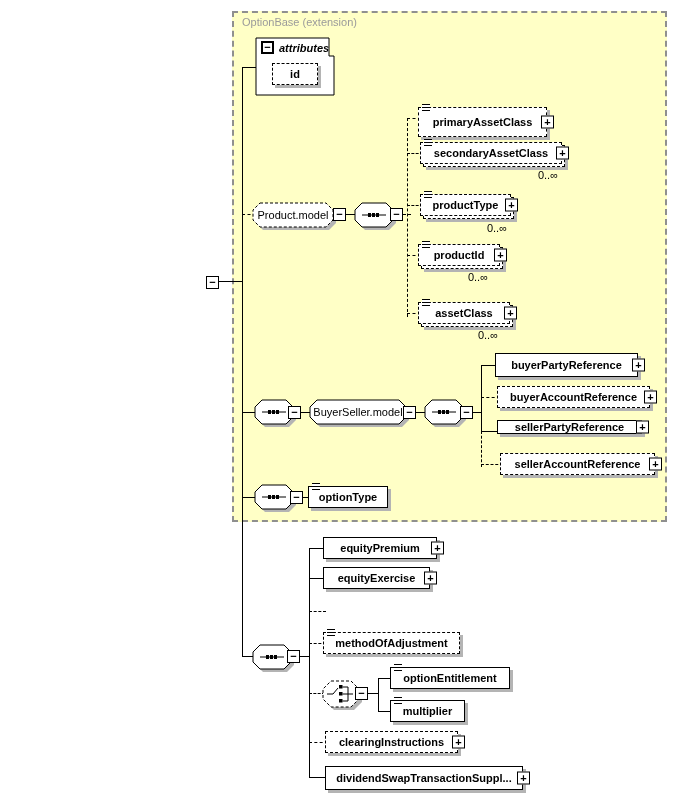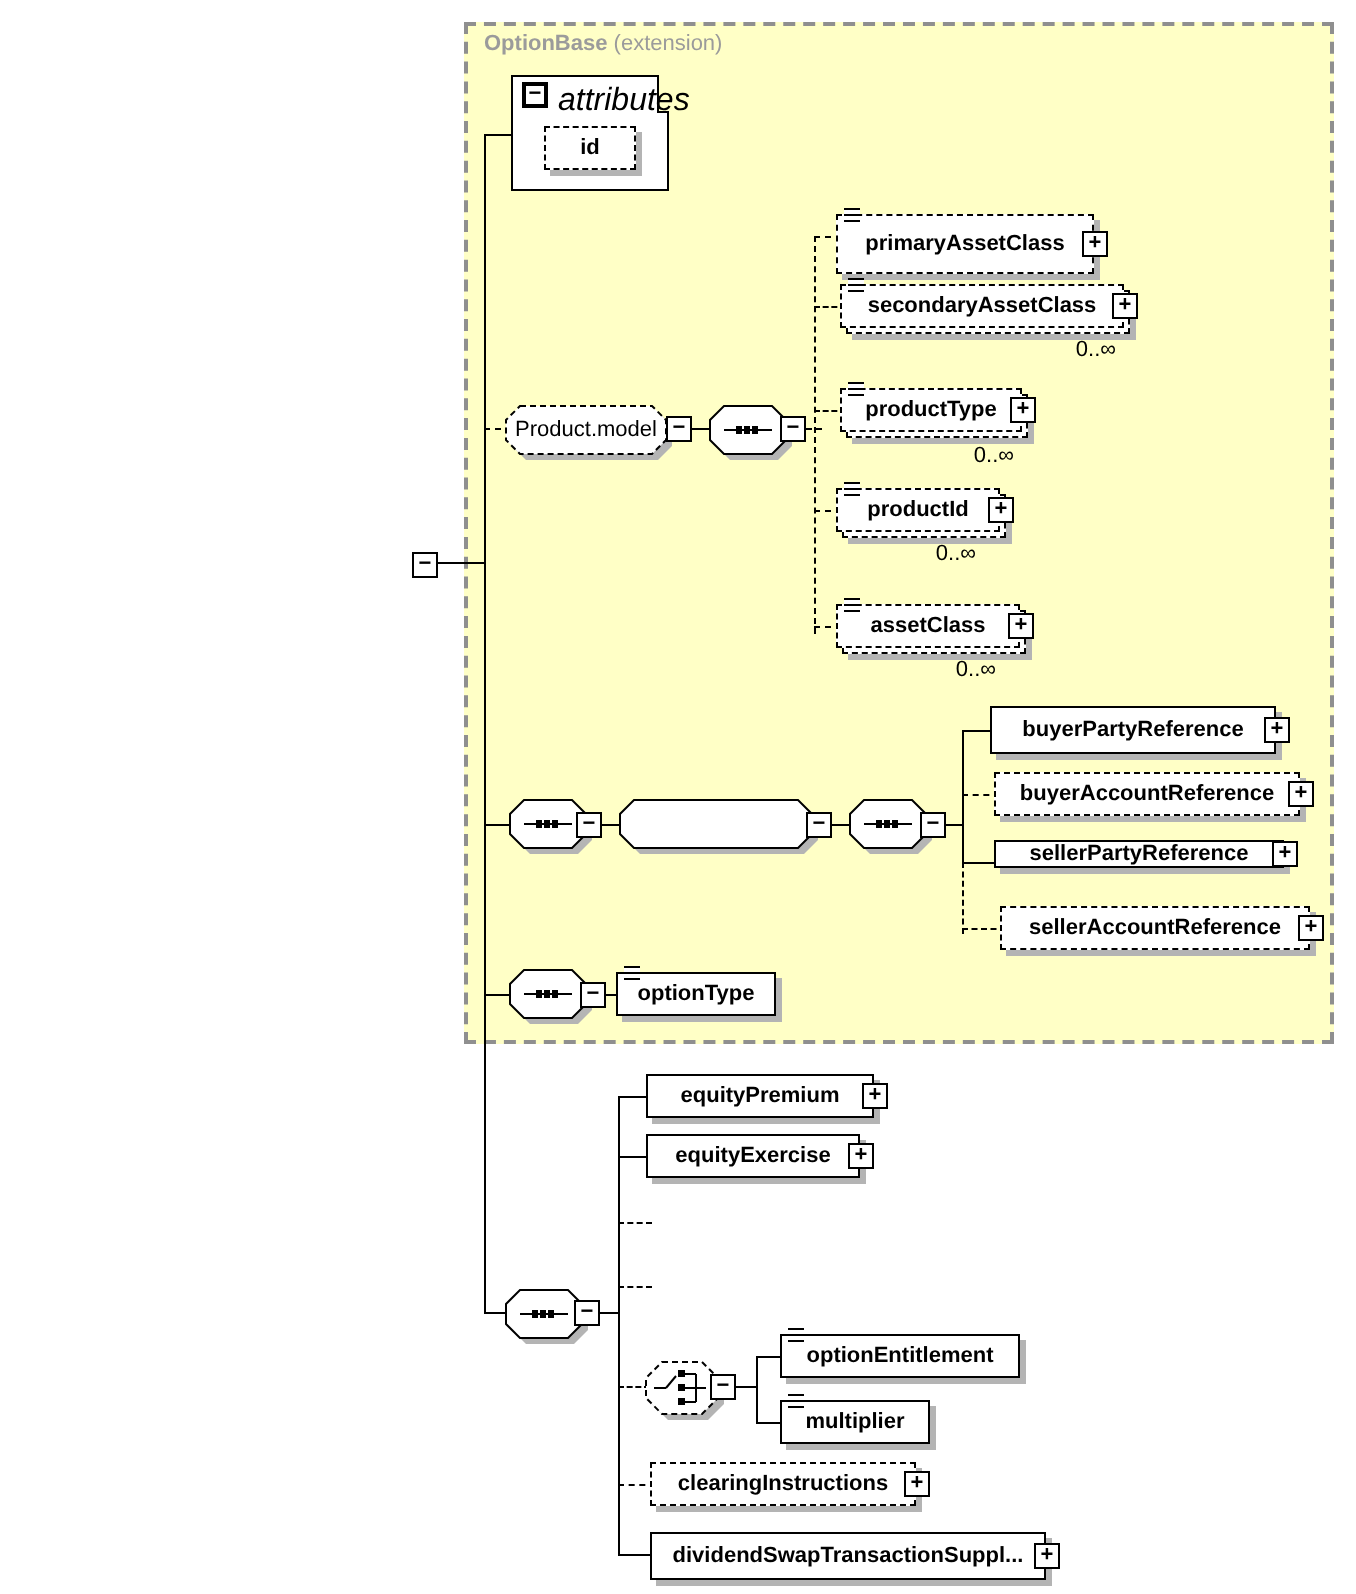--- a/index.html
+++ b/index.html
@@ -1,20 +1,20 @@
 <!DOCTYPE html>
 <html><head>
 <meta charset="utf-8">
 <style>
   html,body{margin:0;padding:0;background:#fff;}
   #stage{position:relative;width:678px;height:797px;background:#fff;
          font-family:"Liberation Sans",sans-serif;overflow:hidden;}
   .frame{position:absolute;border:2px dashed #8f8f8f;background:#ffffc6;z-index:0;box-sizing:border-box;}
   .frame-label{position:absolute;font-size:11px;color:#9b9b9b;z-index:1;white-space:nowrap;}
-  .frame-label .t{font-weight:bold;}
+  .frame-label .t{font-weight:normal;}
   .hl{position:absolute;height:0;border-top:1px solid #000;z-index:1;}
   .vl{position:absolute;width:0;border-left:1px solid #000;z-index:1;}
   .dsh{border-top-style:dashed;border-left-style:dashed;}
   .ghost{position:absolute;border:1px dashed #000;background:#fff;z-index:1;
          box-shadow:3px 3px 0 #b4b4b4;box-sizing:border-box;}
   svg.oct{position:absolute;z-index:2;overflow:visible;}
   .octlbl{position:absolute;z-index:3;display:flex;align-items:center;justify-content:center;
           font-size:11px;color:#000;white-space:nowrap;}
   .box{position:absolute;background:#fff;border:1px solid #000;box-sizing:border-box;
        display:flex;align-items:center;justify-content:center;font-size:11px;font-weight:bold;
@@ -25,21 +25,21 @@
   .exp{position:absolute;right:-8px;top:50%;transform:translateY(-50%);width:13px;height:13px;
        background:#fff;border:1px solid #000;font-size:11px;font-weight:bold;line-height:11px;
        text-align:center;z-index:4;box-sizing:border-box;cursor:pointer;}
   .sq{position:absolute;width:13px;height:13px;background:#fff;border:1px solid #000;
       font-size:11px;font-weight:bold;line-height:11px;text-align:center;z-index:4;
       box-sizing:border-box;cursor:pointer;}
   .sq.dark{border-width:2px;line-height:9px;}
   .doc{position:absolute;left:3px;top:-4px;width:8px;height:8px;z-index:4;
        background-image:repeating-linear-gradient(to bottom,#000 0,#000 1px,#fff 1px,#fff 3px);}
   .occ{position:absolute;font-size:11px;color:#000;z-index:2;text-align:right;white-space:nowrap;}
-  .attr-hdr{position:absolute;font-size:16px;font-weight:normal;font-style:italic;z-index:4;white-space:nowrap;}
+  .attr-hdr{position:absolute;font-size:11px;font-weight:bold;font-style:italic;z-index:4;white-space:nowrap;}
 </style>
 </head>
 <body>
 
 <div id="stage">
 
   <div class="frame" style="left:232px;top:11px;width:435px;height:511px"></div>
   <div class="frame-label" style="left:242px;top:16px">
     <span class="t">OptionBase</span>
     <span> </span>
@@ -164,20 +164,21 @@
     <rect x="14" y="11" width="3" height="4" fill="#000"></rect>
       <rect x="18" y="11" width="3" height="4" fill="#000"></rect>
       <rect x="22" y="11" width="3" height="4" fill="#000"></rect>
   </svg>
   <div class="sq" style="left:288px;top:406px">−</div>
 
   <svg class="oct" style="left:309px;top:399px" width="104" height="31">
     <polygon points="8,1 90,1 97,8 97,18 90,25 8,25 1,18 1,8" transform="translate(3,3)" fill="#b4b4b4"></polygon>
     <polygon points="8,1 90,1 97,8 97,18 90,25 8,25 1,18 1,8" fill="#fff" stroke="#000" stroke-width="1"></polygon>
   </svg>
+  <div class="octlbl" style="left:310px;top:400px;width:96px;height:24px">BuyerSeller.model</div>
   <div class="sq" style="left:403px;top:406px">−</div>
 
   <svg class="oct" style="left:424px;top:399px" width="46" height="31">
     <polygon points="8,1 32,1 39,8 39,18 32,25 8,25 1,18 1,8" transform="translate(3,3)" fill="#b4b4b4"></polygon>
     <polygon points="8,1 32,1 39,8 39,18 32,25 8,25 1,18 1,8" fill="#fff" stroke="#000" stroke-width="1"></polygon>
     <line x1="8" y1="13" x2="32" y2="13" stroke="#000" stroke-width="1"></line>
     <rect x="14" y="11" width="3" height="4" fill="#000"></rect>
       <rect x="18" y="11" width="3" height="4" fill="#000"></rect>
       <rect x="22" y="11" width="3" height="4" fill="#000"></rect>
   </svg>
@@ -224,20 +225,24 @@
   </svg>
   <div class="sq" style="left:287px;top:650px">−</div>
 
   <div class="box" style="left:323px;top:537px;width:114px;height:22px">
     <span>equityPremium</span>
     <span class="exp">+</span>
   </div>
   <div class="box" style="left:323px;top:567px;width:107px;height:22px">
     <span>equityExercise</span>
     <span class="exp">+</span>
+  </div>
+  <div class="box dashed" style="left:323px;top:632px;width:137px;height:22px">
+    <span class="doc"></span>
+    <span>methodOfAdjustment</span>
   </div>
 
   <svg class="oct" style="left:322px;top:680px" width="44" height="33">
     <polygon points="9,1 29,1 37,9 37,19 29,27 9,27 1,19 1,9" transform="translate(3,3)" fill="#b4b4b4"></polygon>
     <polygon points="9,1 29,1 37,9 37,19 29,27 9,27 1,19 1,9" fill="#fff" stroke="#000" stroke-width="1" stroke-dasharray="3,2"></polygon>
     <line x1="5" y1="14" x2="11" y2="14" stroke="#000"></line>
     <line x1="11" y1="14" x2="16" y2="8" stroke="#000"></line>
     <rect x="17" y="5" width="3.5" height="3.5" fill="#000"></rect>
     <rect x="17" y="12" width="3.5" height="3.5" fill="#000"></rect>
     <rect x="17" y="19" width="3.5" height="3.5" fill="#000"></rect>

